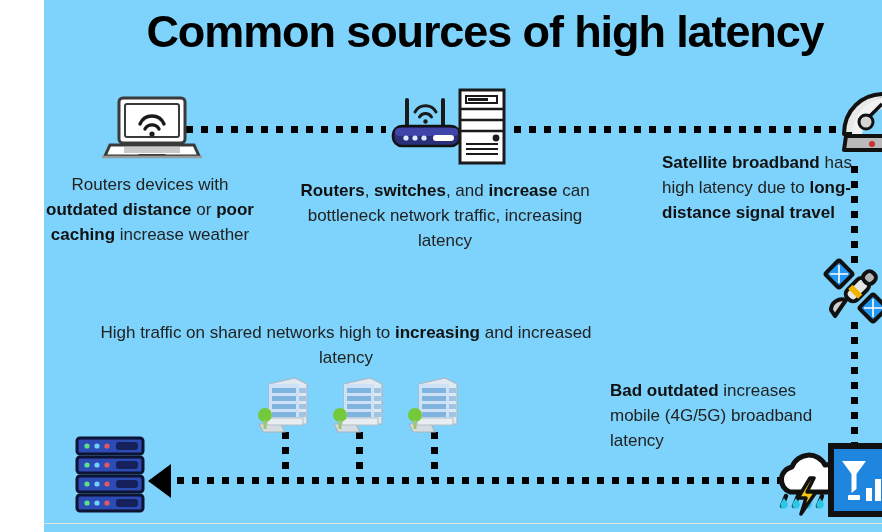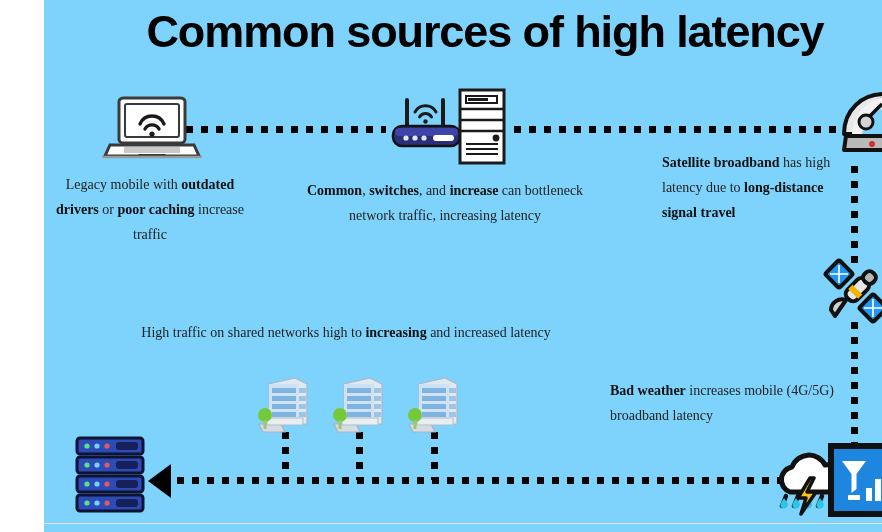--- a/index.html
+++ b/index.html
@@ -31,22 +31,22 @@
     font-weight: bold;
     font-size: 45px;
     letter-spacing: -1.1px;
     color: #000000;
     white-space: nowrap;
   }
 
   
   .txt {
     position: absolute;
-    font-family: Liberation Serif, serif;
-    font-size: 14px;
+    font-family: Liberation Sans, sans-serif;
+    font-size: 17px;
     line-height: 25px;
     color: #222222;
   }
   .txt b { font-weight: bold; color: #111111; }
 
   .txt-legacy   { left: 2px;   top: 172px; width: 208px; text-align: center; }
   .txt-routers  { left: 243px; top: 178px; width: 316px; text-align: center; }
   .txt-satellite{ left: 618px; top: 150px; width: 190px; text-align: left; }
   .txt-congest  { left: 55px;  top: 320px; width: 494px; text-align: center; }
   .txt-weather  { left: 566px; top: 378px; width: 240px; text-align: left; }
@@ -317,20 +317,20 @@
       </g>
       <g fill="#16215c">
         <rect x="42" y="7" width="22" height="8" rx="3"></rect>
         <rect x="42" y="26" width="22" height="8" rx="3"></rect>
         <rect x="42" y="45" width="22" height="8" rx="3"></rect>
         <rect x="42" y="64" width="22" height="8" rx="3"></rect>
       </g>
     </svg>
   </div>
 
-  <div class="txt txt-legacy"><span>Legacy mobile with </span><b>outdated drivers</b><span> or </span><b>poor caching</b><span> increase traffic</span></div>
-  <div class="txt txt-routers"><b>Common</b><span>, </span><b>switches</b><span>, and </span><b>increase</b><span> can bottleneck network traffic, increasing latency</span></div>
+  <div class="txt txt-legacy"><span>Routers devices with </span><b>outdated distance</b><span> or </span><b>poor caching</b><span> increase weather</span></div>
+  <div class="txt txt-routers"><b>Routers</b><span>, </span><b>switches</b><span>, and </span><b>increase</b><span> can bottleneck network traffic, increasing latency</span></div>
   <div class="txt txt-satellite"><b>Satellite broadband</b><span> has high latency due to </span><b>long-distance signal travel</b></div>
   <div class="txt txt-congest"><span>High traffic on shared networks high to </span><b>increasing</b><span> and increased latency</span></div>
-  <div class="txt txt-weather"><b>Bad weather</b><span> increases mobile (4G/5G) broadband latency</span></div>
+  <div class="txt txt-weather"><b>Bad outdated</b><span> increases mobile (4G/5G) broadband latency</span></div>
 
   <div class="divider"></div>
 </div>
 
 </body></html>

